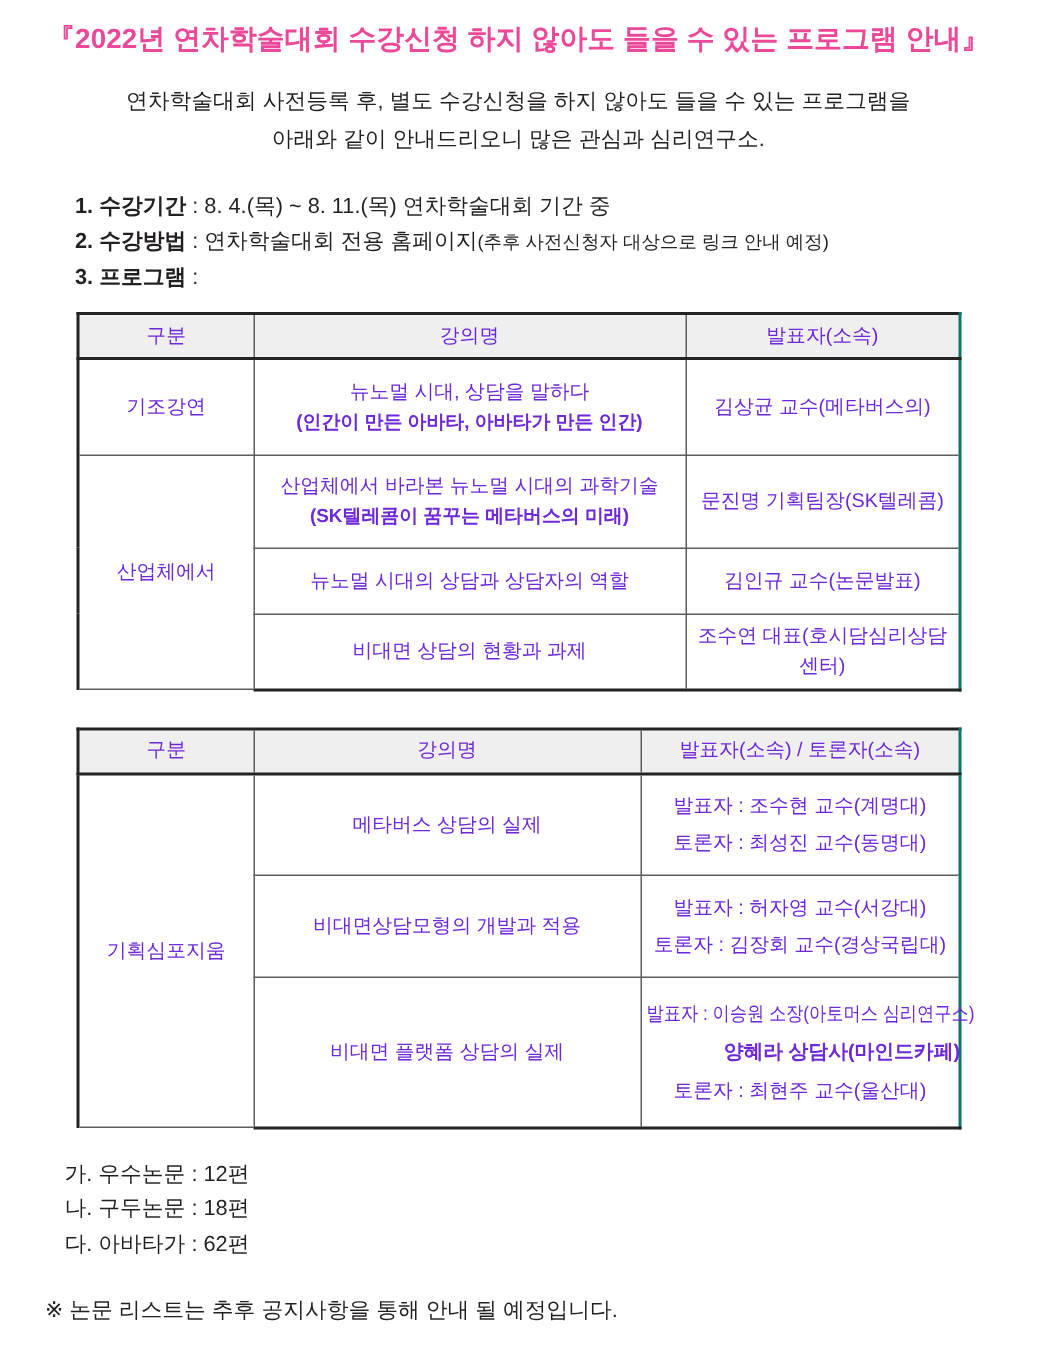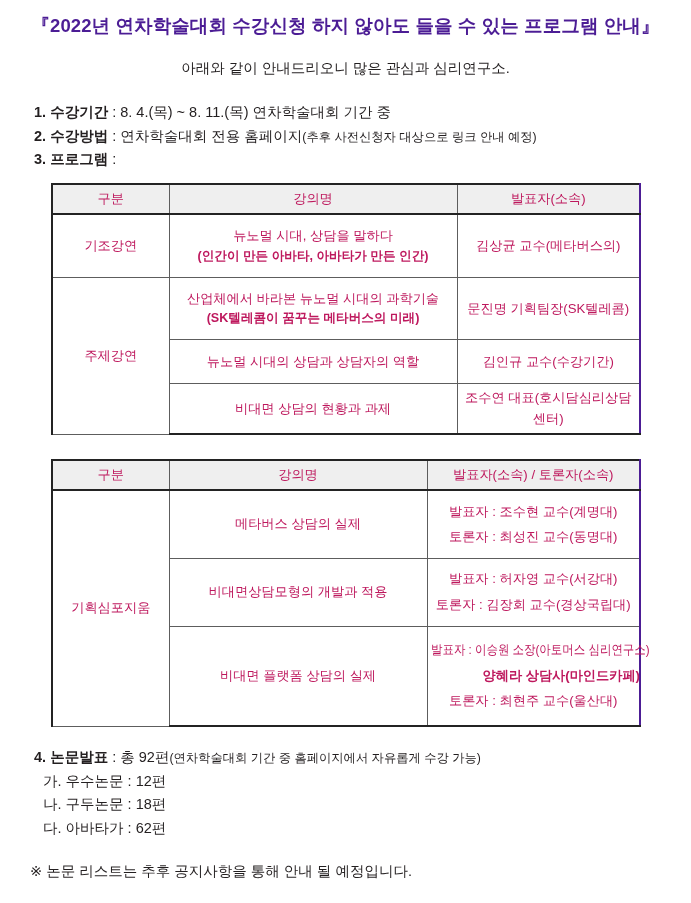--- a/index.html
+++ b/index.html
@@ -24,38 +24,38 @@
   }
 
   
   .doc-title {
     text-align: center;
     font-size: 18.5px;
     font-weight: bold;
     letter-spacing: 0.1px;
     margin: 13px 0 0 0;
     padding: 0 10px;
-    color: #4c1d95;
+    color: #ec4899;
     white-space: nowrap;
   }
 
   
   .intro {
     text-align: center;
     font-size: 14.5px;
     line-height: 1.75;
     margin: 18px 0 0 0;
     padding: 0 46px;
     color: #231f20;
   }
   .intro div { white-space: nowrap; }
 
   
   .item-list {
-    margin: 20px 0 0 0;
+    margin: 20px 0 0 16px;
     padding: 0 0 0 34px;
   }
   .item-line {
     font-size: 14.5px;
     line-height: 1.62;
     white-space: nowrap;
     color: #231f20;
   }
   .item-line .num {
     font-weight: bold;
@@ -67,21 +67,21 @@
     font-size: 12.3px;
   }
 
   
   .tbl-wrap { padding: 0 0 0 51px; }
   table.prog {
     border-collapse: collapse;
     width: 588px;
     table-layout: fixed;
     font-size: 13.2px;
-    color: #be185d;
+    color: #6d28d9;
   }
   table.prog th,
   table.prog td {
     border: 1px solid #5d5d5d;
     text-align: center;
     vertical-align: middle;
     padding: 4px 3px;
     font-weight: normal;
     line-height: 1.55;
   }
@@ -91,21 +91,21 @@
     border-top: 2px solid #232323;
     height: 24px;
     padding: 2px 3px;
   }
   table.prog tbody tr:last-child td {
     border-bottom: 2px solid #232323;
   }
   table.prog td.left-edge,
   table.prog th.left-edge { border-left: 2px solid #232323; }
   table.prog td.right-edge,
-  table.prog th.right-edge { border-right: 2px solid #4c1d95; }
+  table.prog th.right-edge { border-right: 2px solid #0f766e; }
 
   .cell-2line .l1 { display: block; }
   .cell-2line .l2 { display: block; font-size: 12.6px; font-weight: bold; }
 
   .table-gap { height: 24px; }
   .table1-top { margin-top: 11px; }
 
   
   td.people {
     text-align: left;
@@ -145,20 +145,21 @@
   }
 </style>
 </head>
 <body>
 
 <div class="page">
 
   <div class="doc-title">『2022년 연차학술대회 수강신청 하지 않아도 들을 수 있는 프로그램 안내』</div>
 
   <div class="intro">
+    <div>연차학술대회 사전등록 후, 별도 수강신청을 하지 않아도 들을 수 있는 프로그램을</div>
     <div>아래와 같이 안내드리오니 많은 관심과 심리연구소.</div>
   </div>
 
   <div class="item-list">
     <div class="item-line">
       <span class="num">1.</span>
       <span class="key">수강기간</span><span> : </span><span>8. 4.(목) ~ 8. 11.(목) 연차학술대회 기간 중</span>
     </div>
     <div class="item-line">
       <span class="num">2.</span>
@@ -187,30 +188,30 @@
       <tbody>
         <tr style="height:64px">
           <td class="left-edge">기조강연</td>
           <td class="cell-2line">
             <span class="l1">뉴노멀 시대, 상담을 말하다</span>
             <span class="l2">(인간이 만든 아바타, 아바타가 만든 인간)</span>
           </td>
           <td class="right-edge">김상균 교수(메타버스의)</td>
         </tr>
         <tr style="height:62px">
-          <td class="left-edge" rowspan="3">주제강연</td>
+          <td class="left-edge" rowspan="3">산업체에서</td>
           <td class="cell-2line">
             <span class="l1">산업체에서 바라본 뉴노멀 시대의 과학기술</span>
             <span class="l2">(SK텔레콤이 꿈꾸는 메타버스의 미래)</span>
           </td>
           <td class="right-edge">문진명 기획팀장(SK텔레콤)</td>
         </tr>
         <tr style="height:44px">
           <td>뉴노멀 시대의 상담과 상담자의 역할</td>
-          <td class="right-edge">김인규 교수(수강기간)</td>
+          <td class="right-edge">김인규 교수(논문발표)</td>
         </tr>
         <tr style="height:44px">
           <td>비대면 상담의 현황과 과제</td>
           <td class="right-edge">조수연 대표(호시담심리상담센터)</td>
         </tr>
       </tbody>
     </table>
   </div>
 
   <div class="table-gap"></div>
@@ -251,24 +252,20 @@
             <span class="row-line"><span class="squeeze">발표자 : 이승원 소장(아토머스 심리연구소)</span></span>
             <span class="row-line indent">양혜라 상담사(마인드카페)</span>
             <span class="row-line">토론자 : 최현주 교수(울산대)</span>
           </td>
         </tr>
       </tbody>
     </table>
   </div>
 
   <div class="bottom-list">
-    <div class="item-line">
-      <span class="num">4.</span>
-      <span class="key">논문발표</span><span> : </span><span>총 92편</span><span class="small">(연차학술대회 기간 중 홈페이지에서 자유롭게 수강 가능)</span>
-    </div>
     <div class="item-line sub">
       <span>가.</span>
       <span>우수논문 : 12편</span>
     </div>
     <div class="item-line sub">
       <span>나.</span>
       <span>구두논문 : 18편</span>
     </div>
     <div class="item-line sub">
       <span>다.</span>

